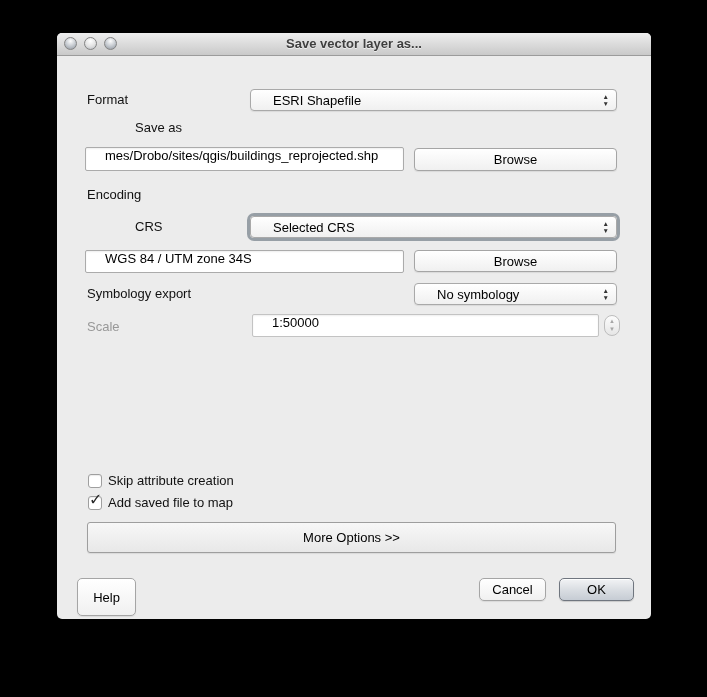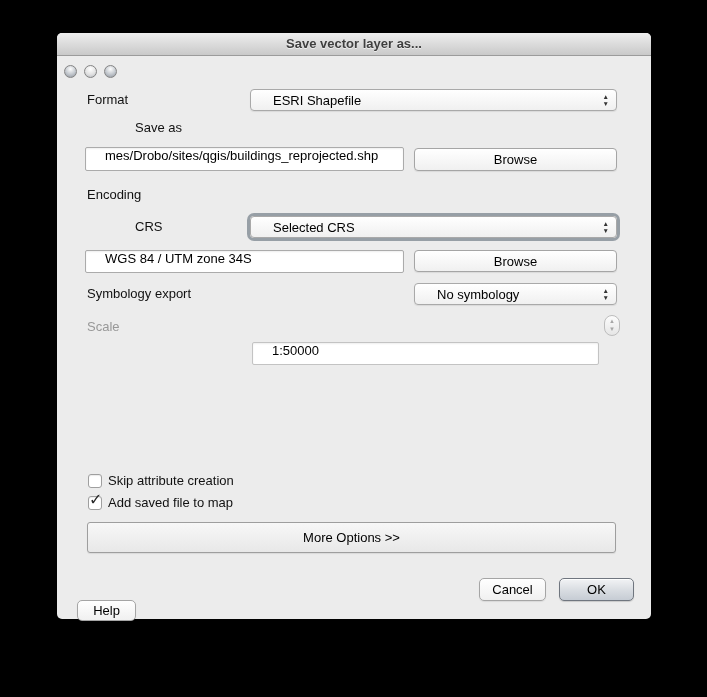--- a/index.html
+++ b/index.html
@@ -17,21 +17,20 @@
   .titlebar{
     position:absolute;left:0;top:0;width:100%;height:22px;
     background:linear-gradient(#eeeeee,#c9c9c9);
     border-bottom:1px solid #9b9b9b;border-radius:5px 5px 0 0;
   }
   .lights{position:absolute;left:7px;top:4px;display:flex;gap:7px;}
   .light{
     width:13px;height:13px;border-radius:50%;
     border:1px solid #848484;box-sizing:border-box;
     background:radial-gradient(circle at 50% 28%,#fdfdfd 0%,#c2c7cd 55%,#8e949d 100%);
-    margin-top:28px;
   }
   .light.mid{background:radial-gradient(circle at 50% 28%,#ffffff 0%,#e2e2e2 55%,#b4b8bd 100%);}
   .wtitle{
     position:absolute;left:0;right:0;top:3px;text-align:center;
     font-size:13px;font-weight:bold;color:#3f3f3f;text-shadow:0 1px 0 rgba(255,255,255,.6);
   }
   
   .lbl{position:absolute;font-size:13px;color:#111;line-height:16px;}
   .lbl.disabled{color:#989898;}
   
@@ -169,17 +168,17 @@
   </div>
   <div class="cbrow" style="left:31px;top:462px;">
     <div class="checkbox checked">
       <span class="mark">✓</span>
     </div>
     <span class="cblabel">Add saved file to map</span>
   </div>
 
   <div class="btn wide" style="left:30px;top:489px;width:529px;height:31px;">More Options &gt;&gt;</div>
 
-  <div class="btn round" style="left:20px;top:545px;width:59px;height:21px;margin-top:22px;">Help</div>
+  <div class="btn round" style="left:20px;top:545px;width:59px;height:38px;">Help</div>
   <div class="btn round" style="left:422px;top:545px;width:67px;height:23px;">Cancel</div>
   <div class="btn default" style="left:502px;top:545px;width:75px;height:23px;">OK</div>
 
 </div>
 
 </body></html>

